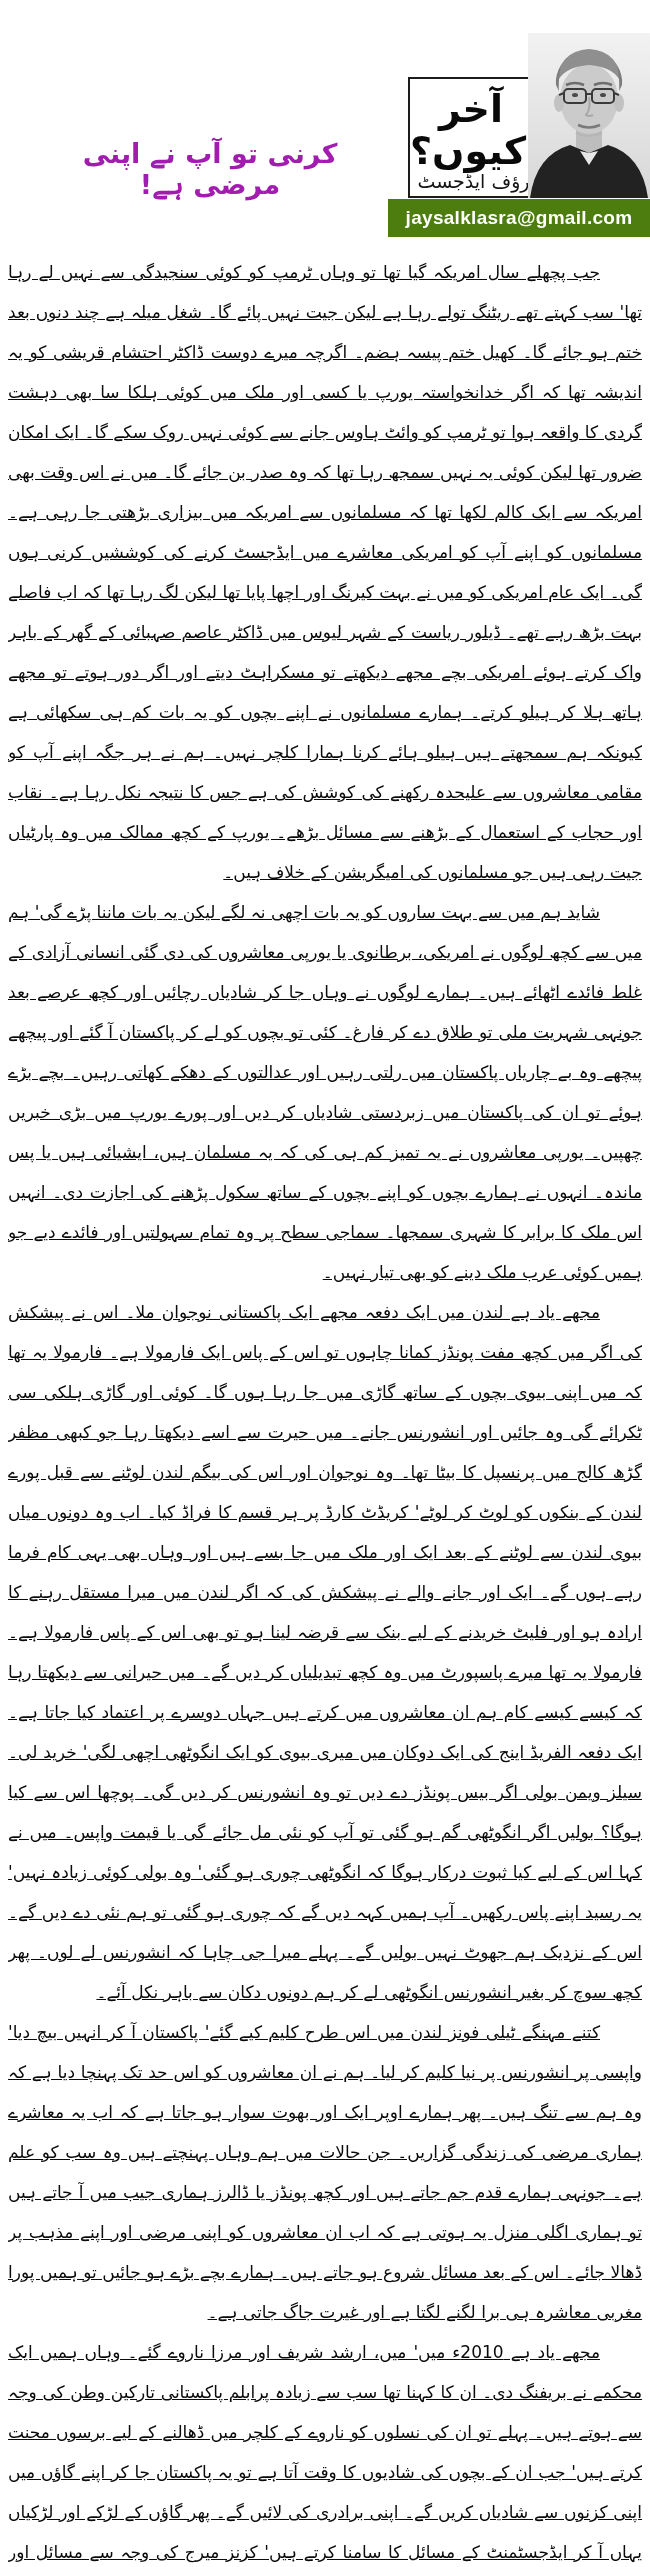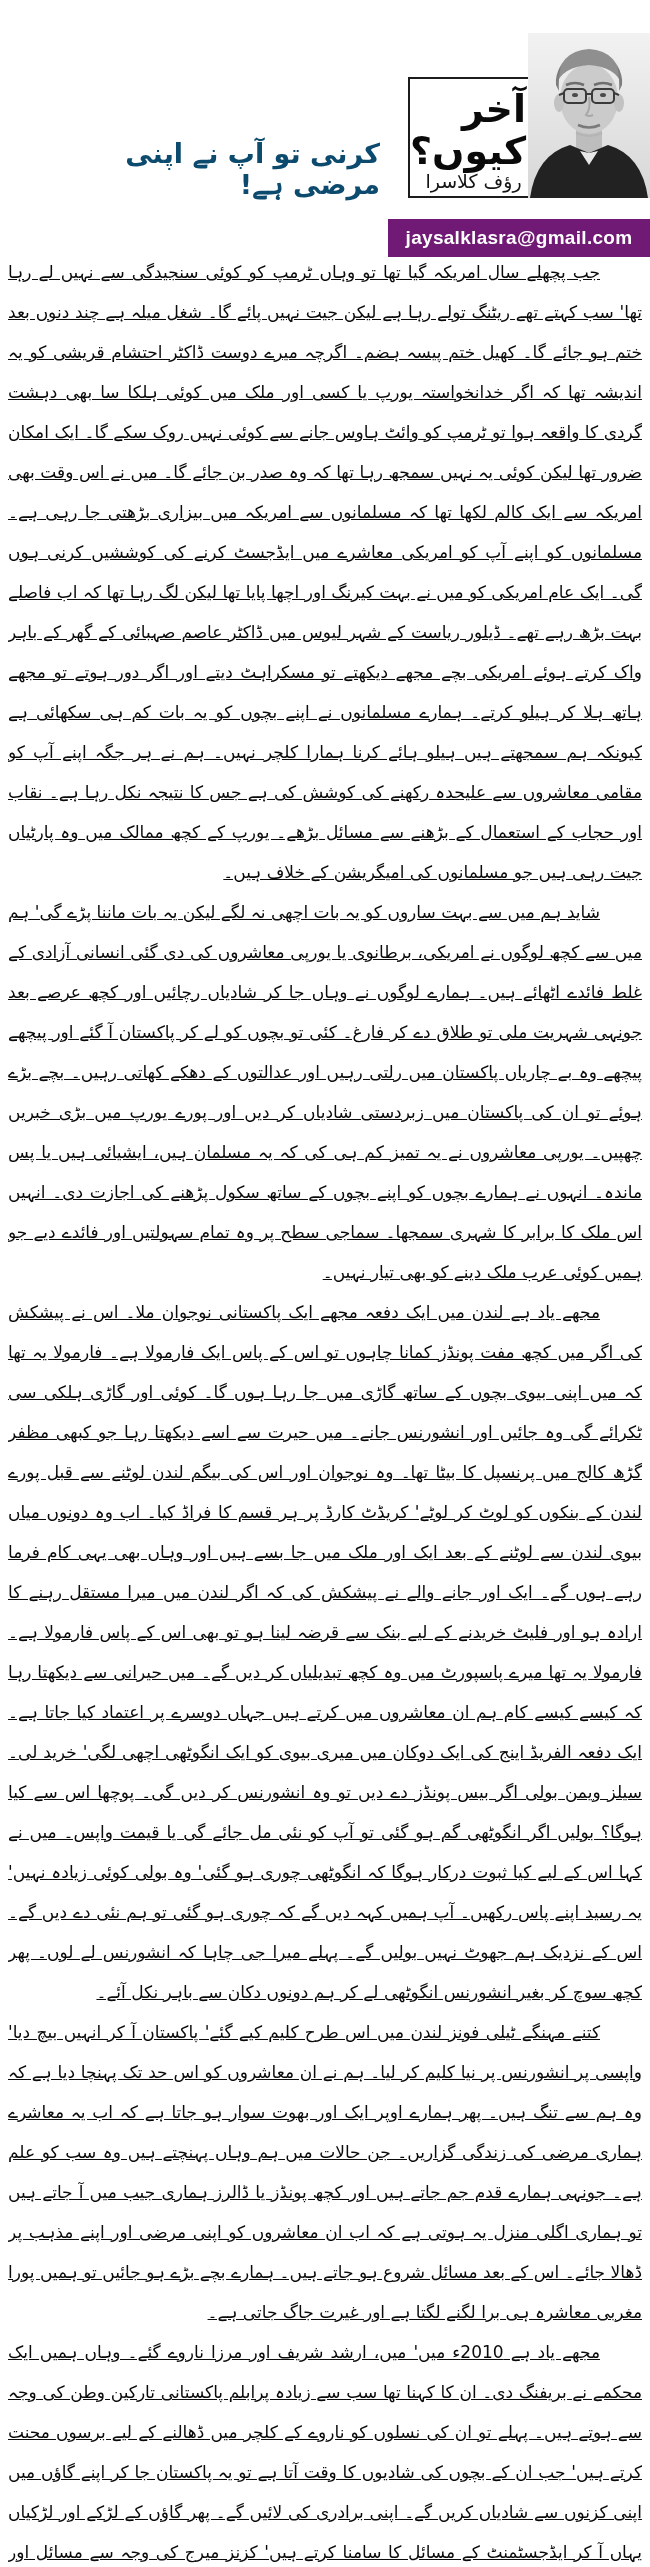--- a/index.html
+++ b/index.html
@@ -9,38 +9,38 @@
     background:#ffffff;
     overflow:hidden;
     font-family:"DejaVu Sans","Liberation Sans",sans-serif;
     color:#0b0b0b;
   }
   
   .headline{
     position:absolute;
     left:40px;top:138px;width:340px;
     margin:0;
-    text-align:right;
+    text-align:center;
     direction:rtl;
     font-size:27px;
     font-weight:bold;
-    color:#0c4a6e;
+    color:#a21caf;
   }
   .title-box{
     position:absolute;
     left:408px;top:77px;
     width:238px;height:121px;
     border:2px solid #1c1c1c;
     box-sizing:border-box;
     background:#ffffff;
   }
   .column-title{
     position:absolute;
     right:118px;top:10px;left:6px;
-    text-align:right;
+    text-align:center;
     direction:rtl;
     font-size:38px;
     font-weight:bold;
     color:#0a0a0a;
     line-height:1.1;
   }
   .author-name{
     position:absolute;
     left:6px;bottom:4px;
     width:115px;
@@ -54,29 +54,28 @@
     left:528px;top:33px;
     width:122px;height:165px;
     overflow:hidden;
     background:#e9e9e9;
   }
   .photo svg{display:block;width:100%;height:100%;}
   .email-bar{
     position:absolute;
     left:388px;top:199px;
     width:262px;height:38px;
-    background:#701a75;
+    background:#4d7c0f;
     color:#ffffff;
     font-family:"Liberation Sans","DejaVu Sans",sans-serif;
     font-weight:bold;
     font-size:19px;
     line-height:38px;
     text-align:center;
     letter-spacing:.3px;
-    margin-top:20px;
   }
   
   .article{
     position:absolute;
     left:8px;right:8px;top:252px;bottom:0;
     direction:rtl;
     text-align:justify;
     overflow:hidden;
     text-decoration:underline;
   }
@@ -92,21 +91,21 @@
 <body>
 
 <div class="page">
 
   <header>
 
     <h2 class="headline">کرنی تو آپ نے اپنی مرضی ہے!</h2>
 
     <div class="title-box">
       <div class="column-title">آخر کیوں؟</div>
-      <div class="author-name">رؤف کلاسرا</div>
+      <div class="author-name">رؤف ایڈجسٹ</div>
     </div>
 
     <div class="photo">
       <svg viewBox="0 0 122 165" xmlns="http://www.w3.org/2000/svg">
         <defs>
           <linearGradient id="bg" x1="0" y1="0" x2="0" y2="1">
             <stop offset="0" stop-color="#f2f2f2"></stop>
             <stop offset="1" stop-color="#d7d7d7"></stop>
           </linearGradient>
         </defs>

